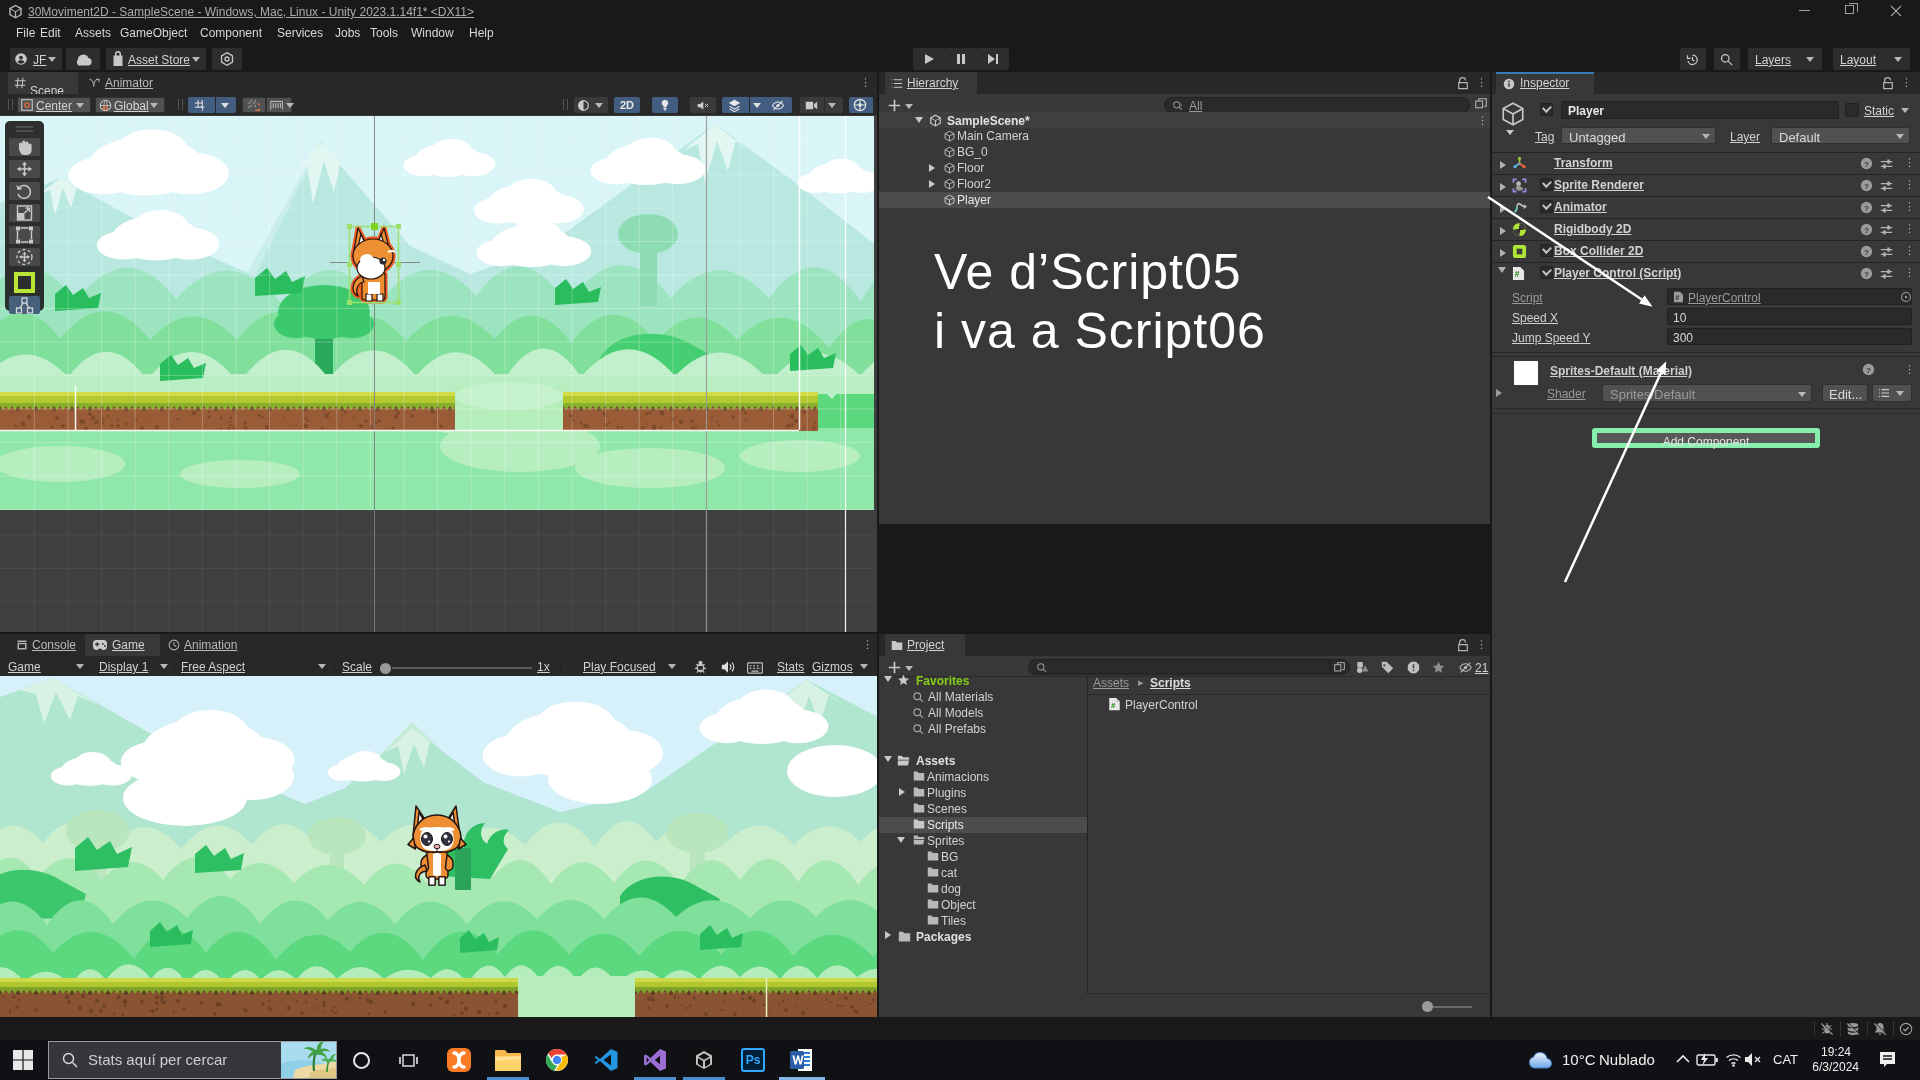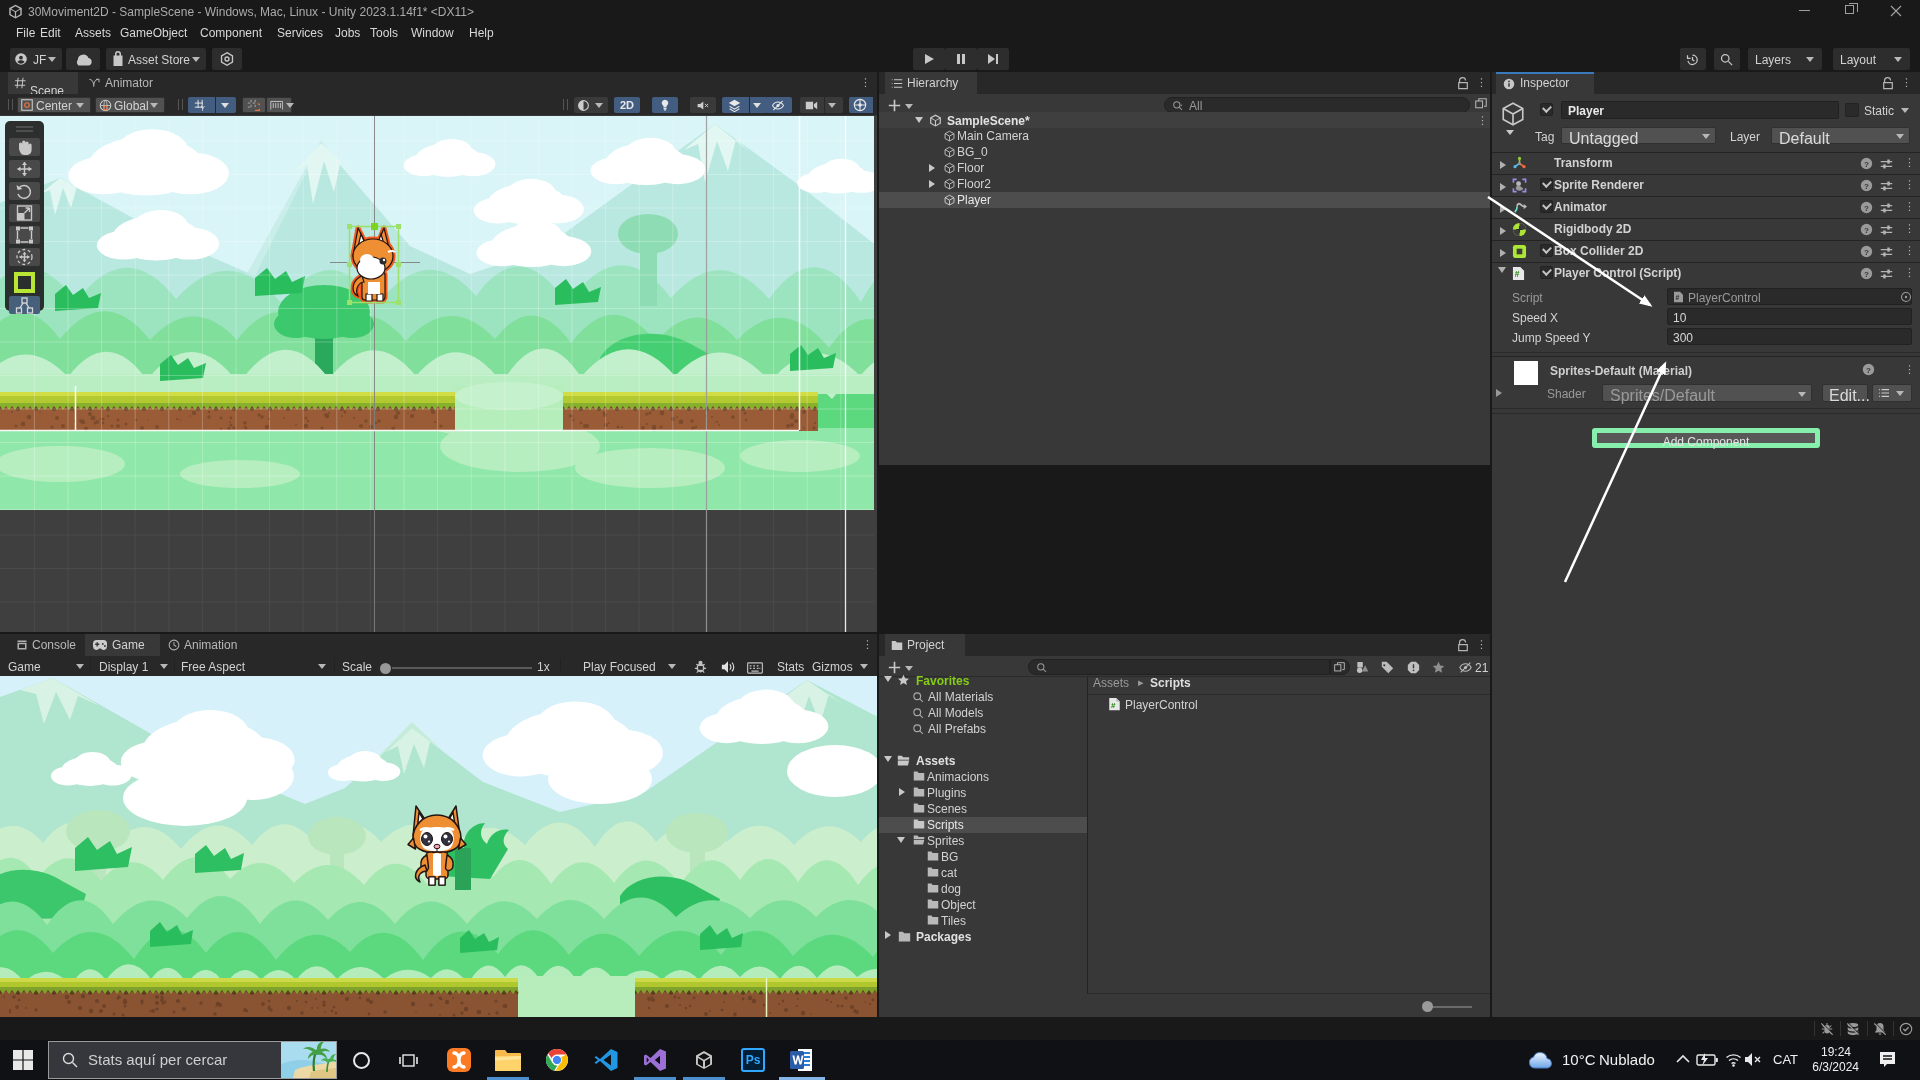--- a/index.html
+++ b/index.html
@@ -1,36 +1,36 @@
 <!DOCTYPE html>
 <html><head>
 <meta charset="utf-8">
 <style>
 * { margin:0; padding:0; box-sizing:border-box; }
 html,body { width:1920px; height:1080px; overflow:hidden; background:#191919;
   font-family:"Liberation Sans", sans-serif; }
 .abs { position:absolute; }
 #root { position:relative; width:1920px; height:1080px; }
-.txt { color:#d2d2d2; font-size:12px; white-space:nowrap; }
+.txt { color:#d2d2d2; font-size:12px; white-space:nowrap;text-decoration:underline; }
 .dim { color:#9a9a9a; }
 
 #titlebar { left:0; top:0; width:1920px; height:22px; background:#191919; }
 #menubar { left:0; top:22px; width:1920px; height:22px; background:#191919; }
 .menuitem { position:absolute; top:4px; color:#d8d8d8; font-size:12px; }
 #toolbar { left:0; top:44px; width:1920px; height:30px; background:#191919; }
 .tbtn { position:absolute; top:48px; height:22px; background:#2d2d2d; border-radius:2px; color:#c8c8c8; font-size:12px; }
 
 .panel { position:absolute; background:#383838; }
 .tabbar { position:absolute; left:0; top:0; right:0; height:22px; background:#282828; }
 .tab { position:absolute; top:0; height:22px; background:#383838; color:#dcdcdc; font-size:12px; }
 .tab.inactive { background:#282828; color:#b0b0b0; }
 .row16 { position:absolute; height:16px; line-height:16px; font-size:12px; color:#d2d2d2; white-space:nowrap; }
 .sel { background:#4d4d4d; }
 .field { position:absolute; background:#2a2a2a; border:1px solid #212121; border-radius:2px; color:#d8d8d8; font-size:12px; }
-.ddown { position:absolute; background:#515151; border:1px solid #303030; border-radius:2px; color:#dadada; font-size:16px; }
+.ddown { position:absolute; background:#515151; border:1px solid #303030; border-radius:2px; color:#dadada; font-size:13px; }
 .caret { display:inline-block; width:0; height:0; border-left:4px solid transparent; border-right:4px solid transparent; border-top:5px solid #b8b8b8; }
 .chk { position:absolute; width:13px; height:13px; background:#2a2a2a; border:1px solid #222; border-radius:2px; }
 .chk:after { content:""; position:absolute; left:2px; top:1px; width:6px; height:4px; border-left:2px solid #c3c3c3; border-bottom:2px solid #c3c3c3; transform:rotate(-45deg); }
 .vdots { color:#b5b5b5; font-size:11px; letter-spacing:0; }
 </style>
 </head>
 <body>
 <div id="root">
 
   <div class="abs" id="titlebar"></div>
@@ -818,21 +818,21 @@
             </g>
 <ellipse cx="0" cy="3.5" rx="3" ry="2.2" fill="#f1a7b5" stroke="#231512" stroke-width="1"></ellipse>
 <path d="M0 5.6 V8.5 M0 8.5 q-2.5 2 -5 .5 M0 8.5 q2.5 2 5 .5" stroke="#231512" stroke-width="1" fill="none"></path>
 <path d="M-17 -13 q5 -3 10 -1 M7 -14 q5 -2 10 1" stroke="#fff" stroke-width="2.4" fill="none"></path>
 <path fill="#fff" d="M-8 34 h6 v8 h-6z M2 34 h6 v8 h-6z" stroke="#231512" stroke-width="1.2"></path>
 </g>
         </svg>
     </div>
   </div>
 
-  <div class="panel" id="hierarchy" style="left:879px;top:72px;width:611px;height:393px;">
+  <div class="panel" id="hierarchy" style="left:879px;top:72px;width:611px;height:452px;">
     <div class="tabbar"></div>
     <div class="tab" style="left:6px;width:92px"></div>
     <svg class="abs" style="left:12px;top:6px" width="12" height="11" viewBox="0 0 16 14">
         <path stroke="#c8c8c8" stroke-width="1.5" d="M4 2h11M4 7h11M4 12h11"></path>
         <path stroke="#c8c8c8" stroke-width="1.5" d="M1 2h1M1 7h1M1 12h1"></path>
       </svg>
     <div class="abs txt" style="left:28px;top:4px">Hierarchy</div>
     <svg class="abs" style="left:578px;top:5px" width="12" height="13" viewBox="0 0 14 15">
         <path fill="none" stroke="#b5b5b5" stroke-width="1.4" d="M3 6V4.5A3.5 3.5 0 0 1 10 4M2 6.5h10v7H2z"></path>
       </svg>
@@ -1392,20 +1392,21 @@
       </svg>
     <div class="abs" style="left:1773px;top:12px;color:#f0f0f0;font-size:13px">CAT</div>
     <div class="abs" style="left:1813px;top:5px;width:46px;text-align:center;color:#f0f0f0;font-size:12px">19:24</div>
     <div class="abs" style="left:1805px;top:20px;width:54px;text-align:right;color:#f0f0f0;font-size:12px">6/3/2024</div>
     <svg class="abs" style="left:1879px;top:11px" width="17" height="17" viewBox="0 0 17 17">
         <path fill="#f0f0f0" d="M1 1h15v12h-8l-3 3v-3H1z"></path>
         <path stroke="#101114" stroke-width="1.4" d="M4 5h9M4 8h9"></path>
       </svg>
   </div>
 
+  <div class="abs" style="left:934px;top:243px;color:#fff;font-size:50px;line-height:59px;letter-spacing:1px">Ve d’Script05<br>i va a Script06</div>
   <svg class="abs" style="left:1480px;top:190px" width="200" height="130" viewBox="0 0 200 130">
       <defs>
         <marker id="ah1" markerWidth="14" markerHeight="12" refX="10" refY="5" orient="auto" markerUnits="userSpaceOnUse">
           <path d="M0 0L13 5L0 10z" fill="#fff"></path>
         </marker>
       </defs>
       <line x1="8" y1="7" x2="170" y2="115" stroke="#fff" stroke-width="2.5" marker-end="url(#ah1)"></line>
     </svg>
   <svg class="abs" style="left:1555px;top:352px" width="125" height="235" viewBox="0 0 125 235">
       <defs>

